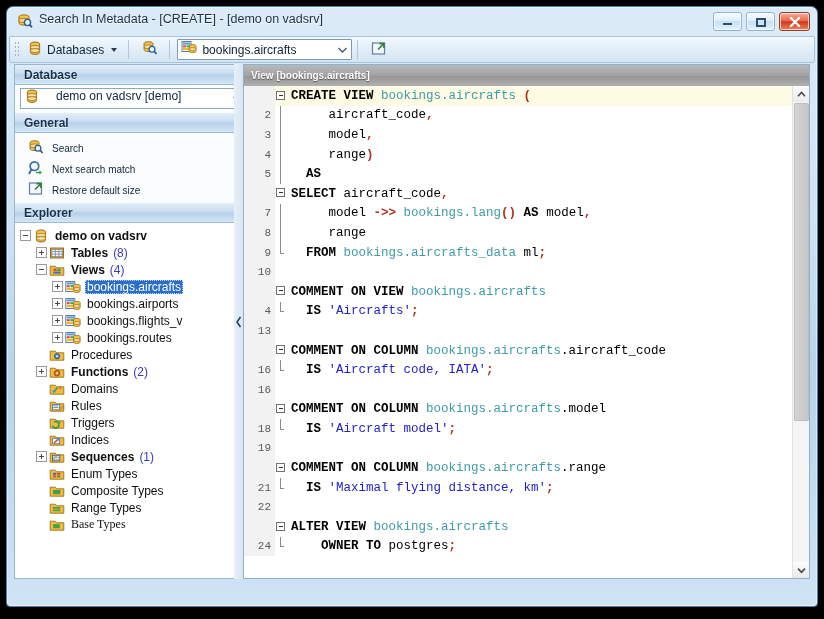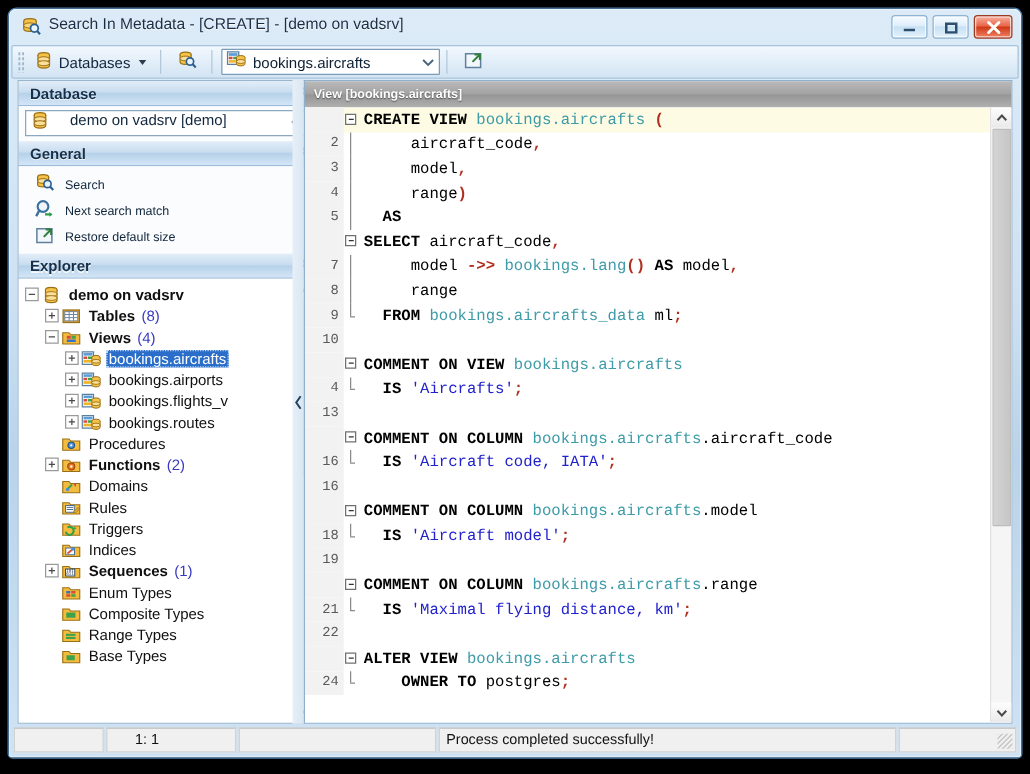--- a/index.html
+++ b/index.html
@@ -652,21 +652,21 @@
             </div>
             <div class="trow" style="padding-left: 16px;">
               <span class="texp"></span>
               <span class="tico"><svg width="16" height="14" viewBox="0 0 16 14">
                   <path d="M1.2 3.2h5l1.4 1.6h7.2v7.4H1.2z" fill="#f4bc3f" stroke="#9b6f16" stroke-width=".9"></path>
                   <rect x="3.8" y="6" width="7.6" height="1.7" fill="#3fa24a"></rect>
                   <rect x="3.8" y="8.5" width="7.6" height="1.7" fill="#3fa24a"></rect>
                 </svg></span>
               <span class="tlabel">Range Types</span>
             </div>
-            <div class="trow" style="padding-left: 16px;">
+            <div class="trow" style="padding-left: 16px; font-family: Liberation Serif, serif;">
               <span class="texp"></span>
               <span class="tico"><svg width="16" height="14" viewBox="0 0 16 14">
                   <path d="M1.2 3.2h5l1.4 1.6h7.2v7.4H1.2z" fill="#f4bc3f" stroke="#9b6f16" stroke-width=".9"></path>
                   <rect x="4.2" y="6.2" width="6.6" height="4" fill="#3fa24a"></rect>
                 </svg></span>
               <span class="tlabel">Base Types</span>
             </div>
           </div>
         <div id="tree-scroll">
           <div class="sb-arrow" style="top:0">
@@ -865,22 +865,13 @@
           <div class="sb-arrow" style="bottom:0;width:17px">
             <svg width="9" height="7" viewBox="0 0 9 7">
                 <path d="M1 1.6 L4.5 5.4 L8 1.6" fill="none" stroke="#4a4a4a" stroke-width="1.6"></path>
               </svg>
           </div>
         </div>
       </div>
     </div>
   </div>
 
-  <div id="statusbar">
-    <div class="sb-cell" id="sb-1"></div>
-    <div class="sb-cell" id="sb-2">1:  1</div>
-    <div class="sb-cell" id="sb-3"></div>
-    <div class="sb-cell" id="sb-4">Process completed successfully!</div>
-    <div class="sb-cell" id="sb-5">
-      <span class="grip"></span>
-    </div>
-  </div>
 </div>
 
 </body></html>

